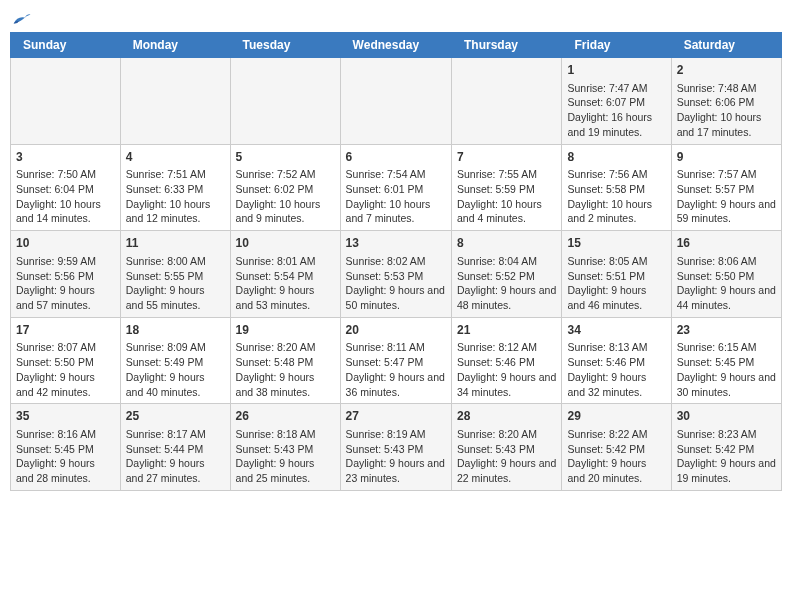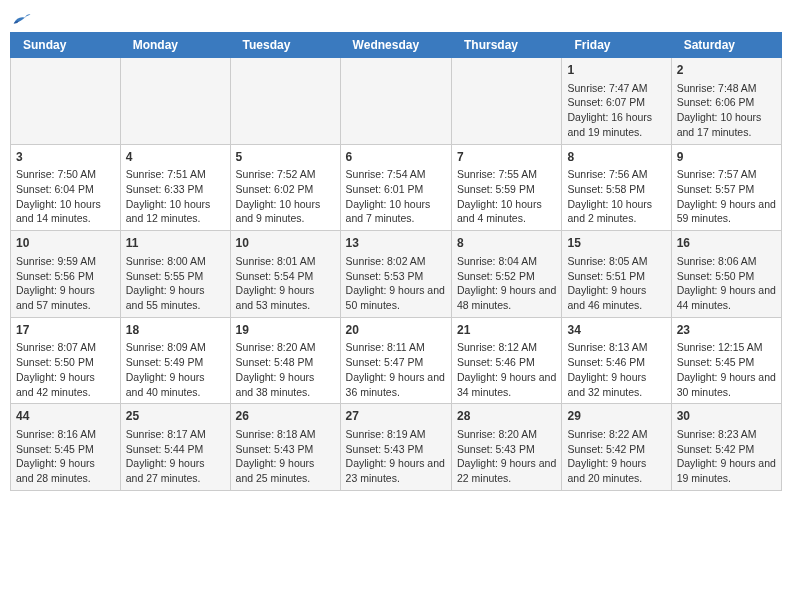--- a/index.html
+++ b/index.html
@@ -254,28 +254,28 @@
           <div>Daylight: 9 hours and 34 minutes.</div>
         </td>
         <td>
           <span class="day-num">34</span>
           <div>Sunrise: 8:13 AM</div>
           <div>Sunset: 5:46 PM</div>
           <div>Daylight: 9 hours and 32 minutes.</div>
         </td>
         <td>
           <span class="day-num">23</span>
-          <div>Sunrise: 12:15 AM</div>
+          <div>Sunrise: 6:15 AM</div>
           <div>Sunset: 5:45 PM</div>
           <div>Daylight: 9 hours and 30 minutes.</div>
         </td>
       </tr>
       <tr>
         <td>
-          <span class="day-num">44</span>
+          <span class="day-num">35</span>
           <div>Sunrise: 8:16 AM</div>
           <div>Sunset: 5:45 PM</div>
           <div>Daylight: 9 hours and 28 minutes.</div>
         </td>
         <td>
           <span class="day-num">25</span>
           <div>Sunrise: 8:17 AM</div>
           <div>Sunset: 5:44 PM</div>
           <div>Daylight: 9 hours and 27 minutes.</div>
         </td>

